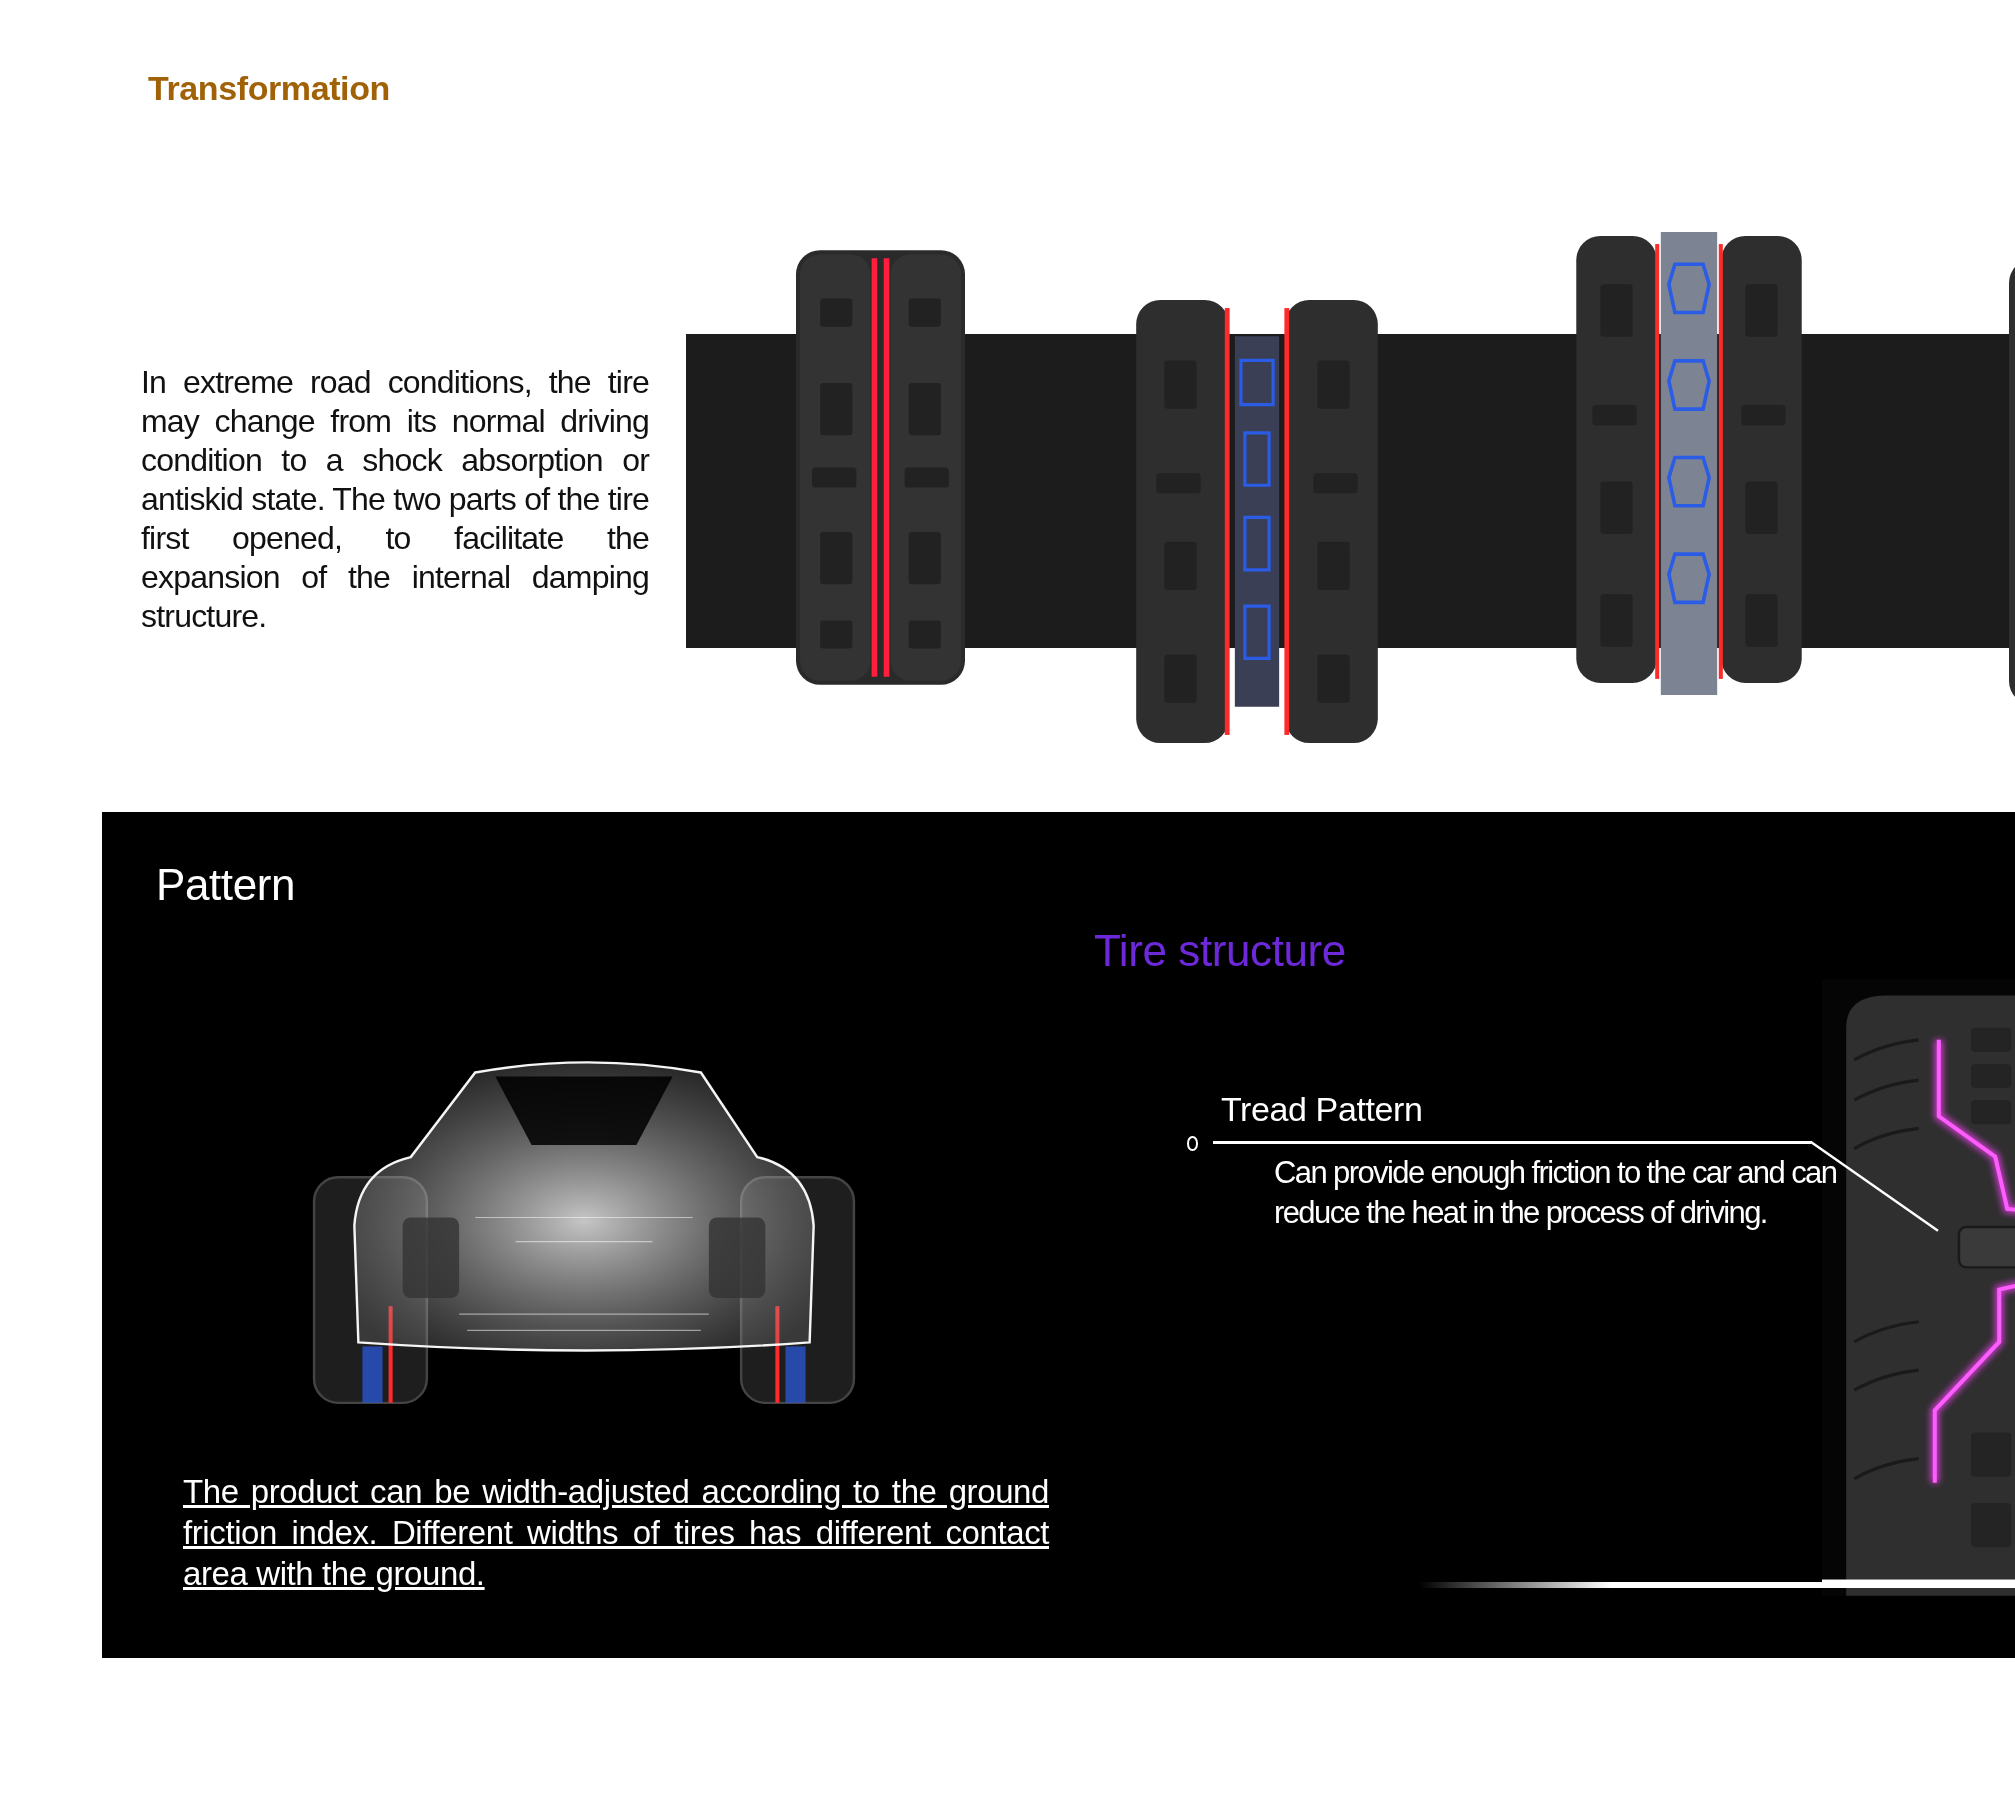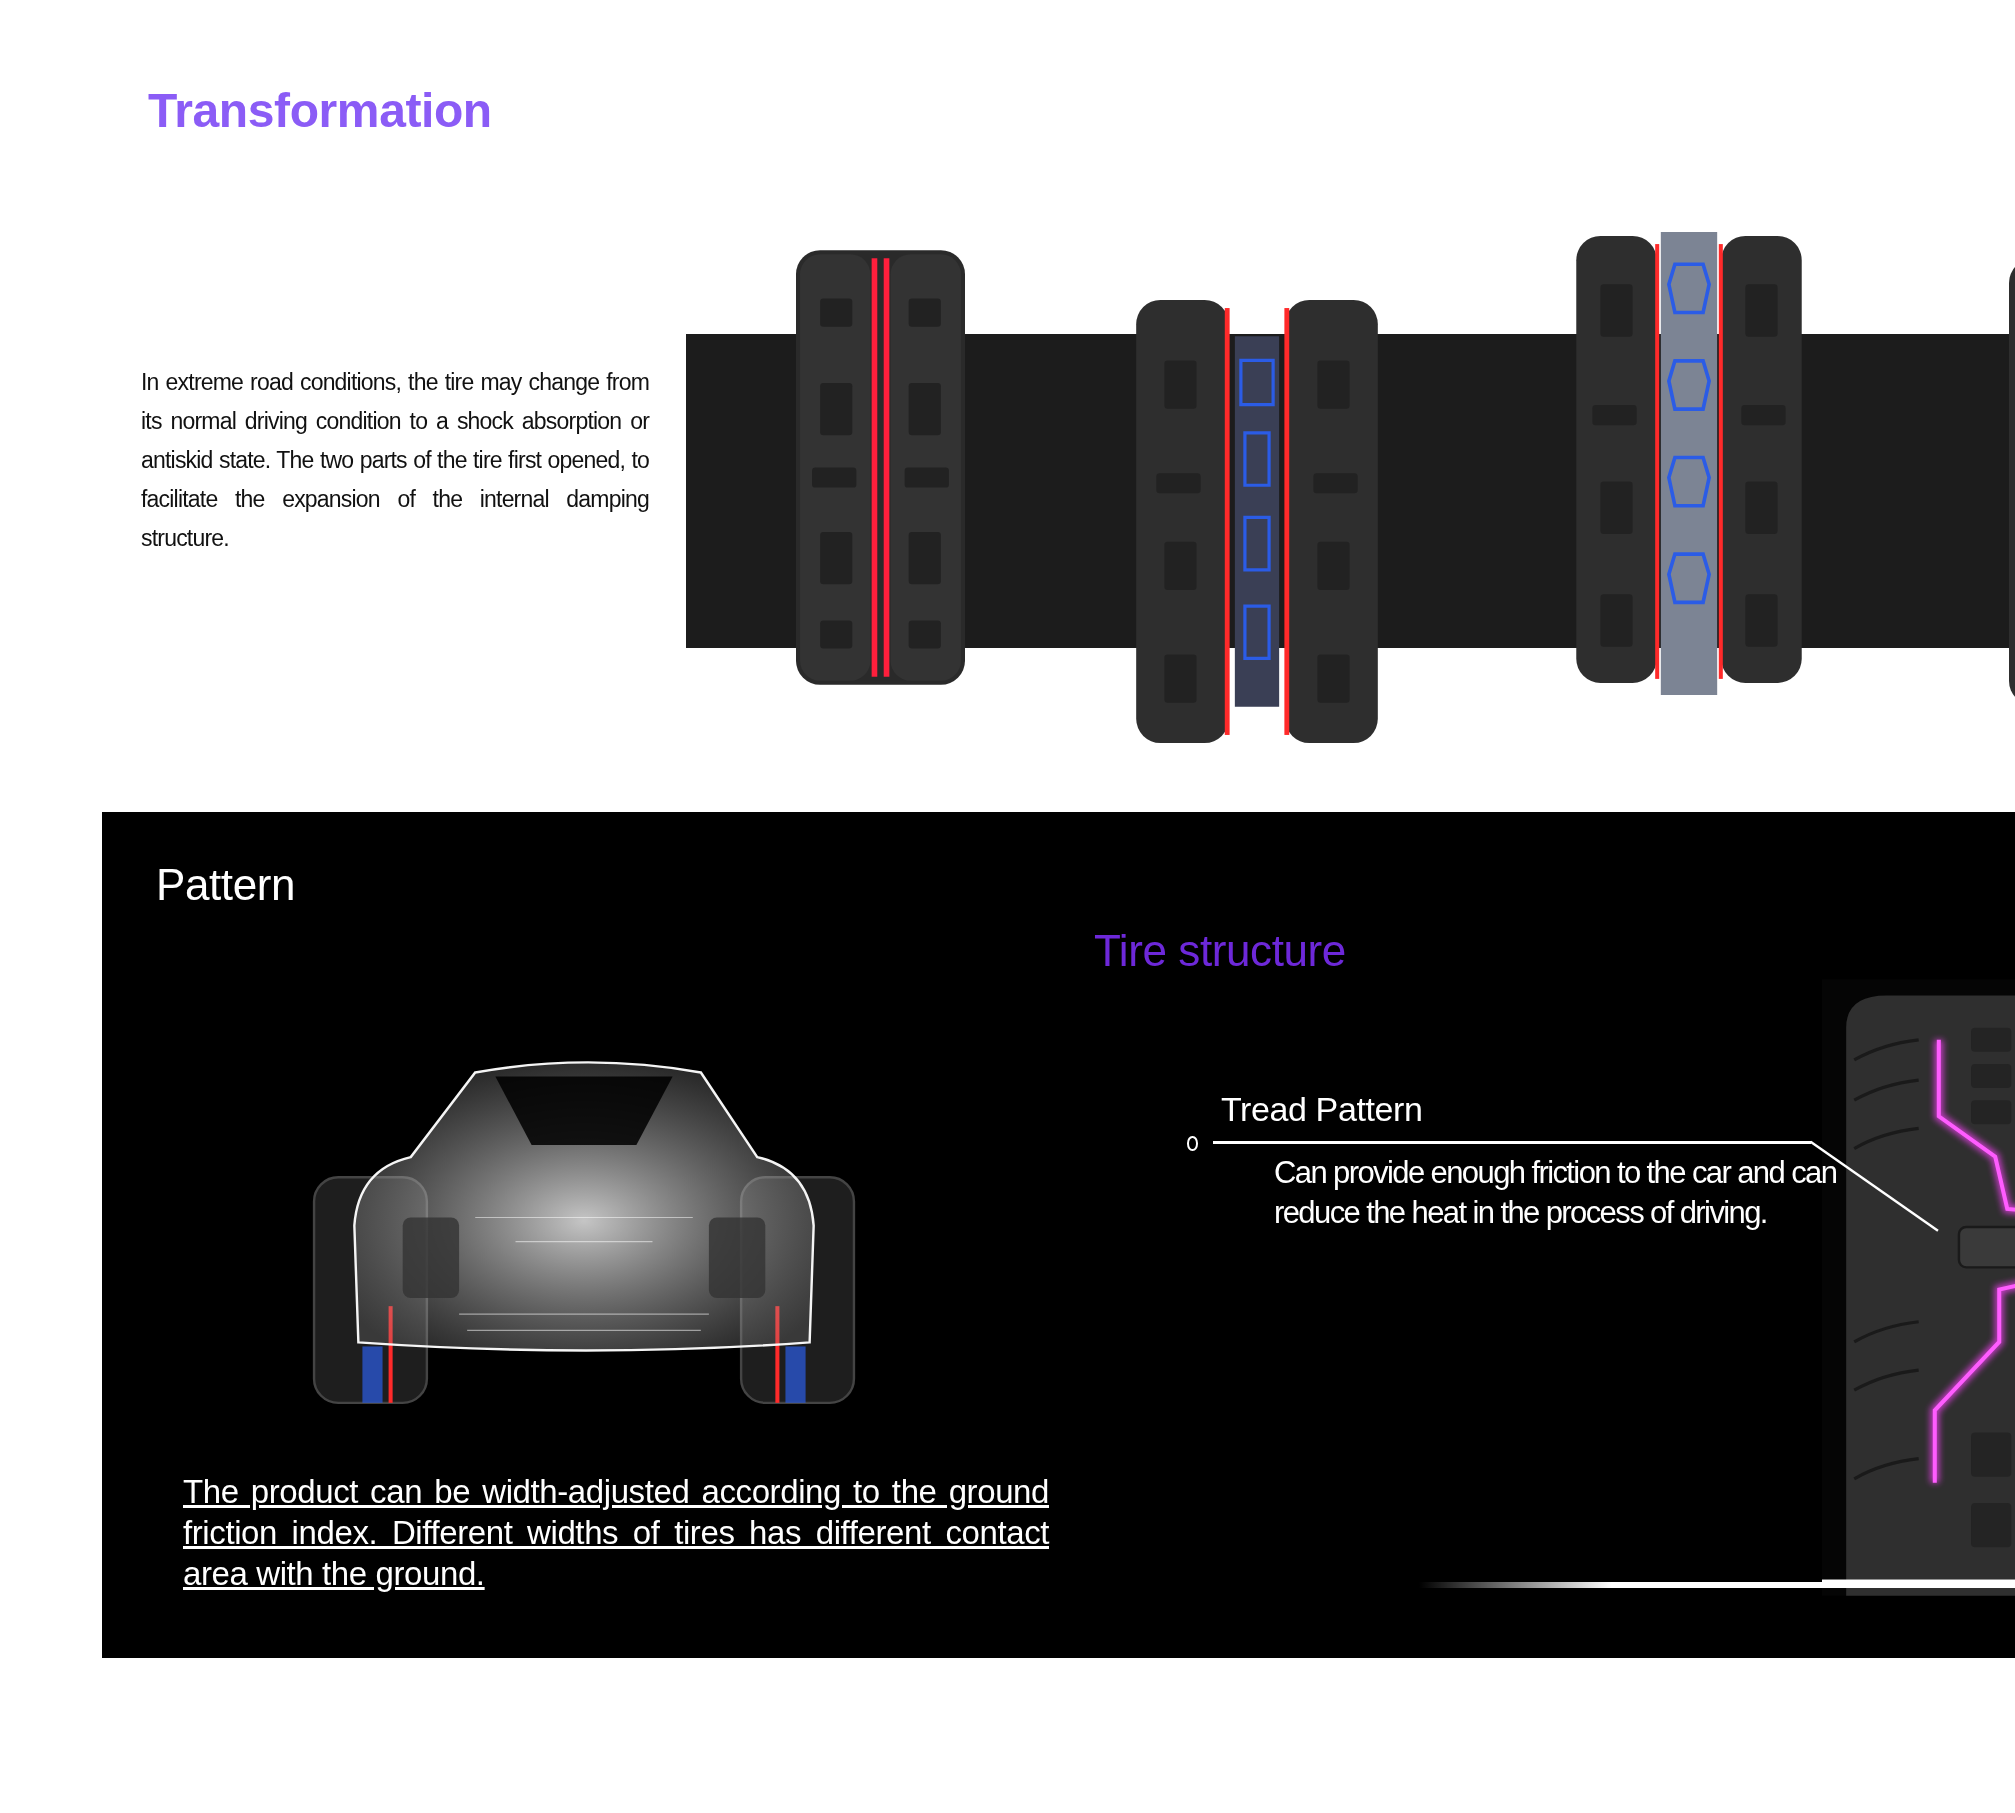--- a/index.html
+++ b/index.html
@@ -1,19 +1,19 @@
 <!DOCTYPE html>
 <html style="font-size:6.4px"><head>
 <meta charset="utf-8">
 <style>
   html, body { margin:0; padding:0; }
   body { width:3224px; height:1814px; background:#ffffff; position:relative; overflow:hidden; font-family:"Liberation Sans", sans-serif; }
   .abs { position:absolute; }
-  .h-transform { left:148px; top:83px; font-size:48px; font-weight:bold; color:#8b5cf6; letter-spacing:-0.4px; }
-  .intro { left:141px; top:363px; width:508px; font-size:23px; line-height:39px; color:#111; text-align:justify; letter-spacing:-0.8px; }
+  .h-transform { left:148px; top:69px; font-size:34px; font-weight:bold; color:#a16207; letter-spacing:-0.4px; }
+  .intro { left:141px; top:363px; width:508px; font-size:32px; line-height:39px; color:#111; text-align:justify; letter-spacing:-0.8px; }
   .band { left:686px; top:334px; width:2417px; height:314px; background:#1c1c1c; }
   .tire { position:absolute; }
   .panel { left:102px; top:812px; width:3098px; height:846px; background:#000; }
   .h-function { left:156px; top:860px; font-size:44px; color:#fff; letter-spacing:-0.4px; }
   .car-desc { left:183px; top:1471px; width:866px; font-size:33px; line-height:41px; color:#fff; text-align:justify; letter-spacing:-0.4px;text-decoration:underline; }
   .h-tire { left:1094px; top:926px; font-size:44px; color:#6d28d9; letter-spacing:-0.4px; }
   .callout-title { font-size:34px; color:#fff; letter-spacing:-0.4px; white-space:nowrap; }
   .callout-desc { font-size:31px; line-height:40px; color:#fff; letter-spacing:-1.6px; }
   .dot { position:absolute; width:10.5px; height:14.5px; border:2.4px solid #fff; border-radius:50%; box-sizing:border-box; }
   .line { position:absolute; background:#fff; height:2.8px; }

